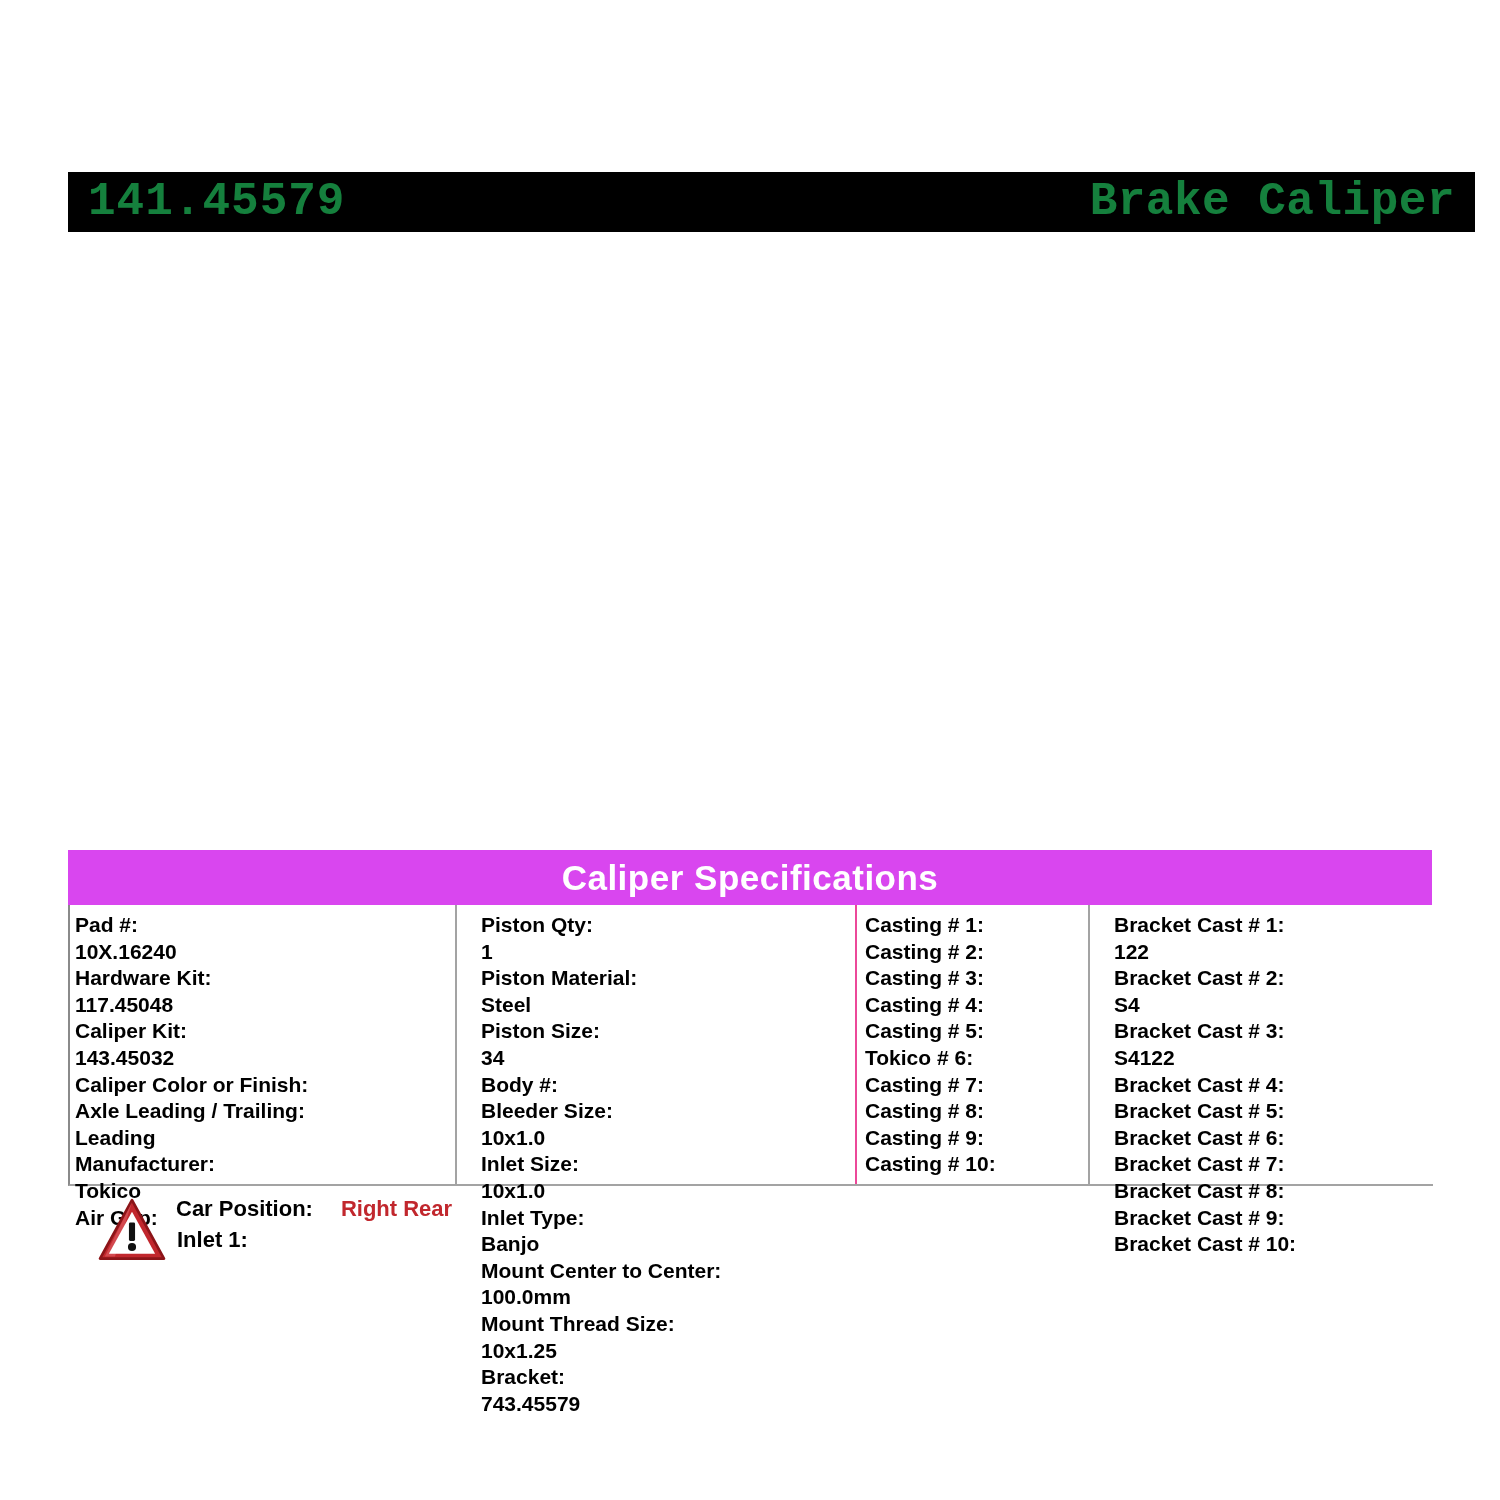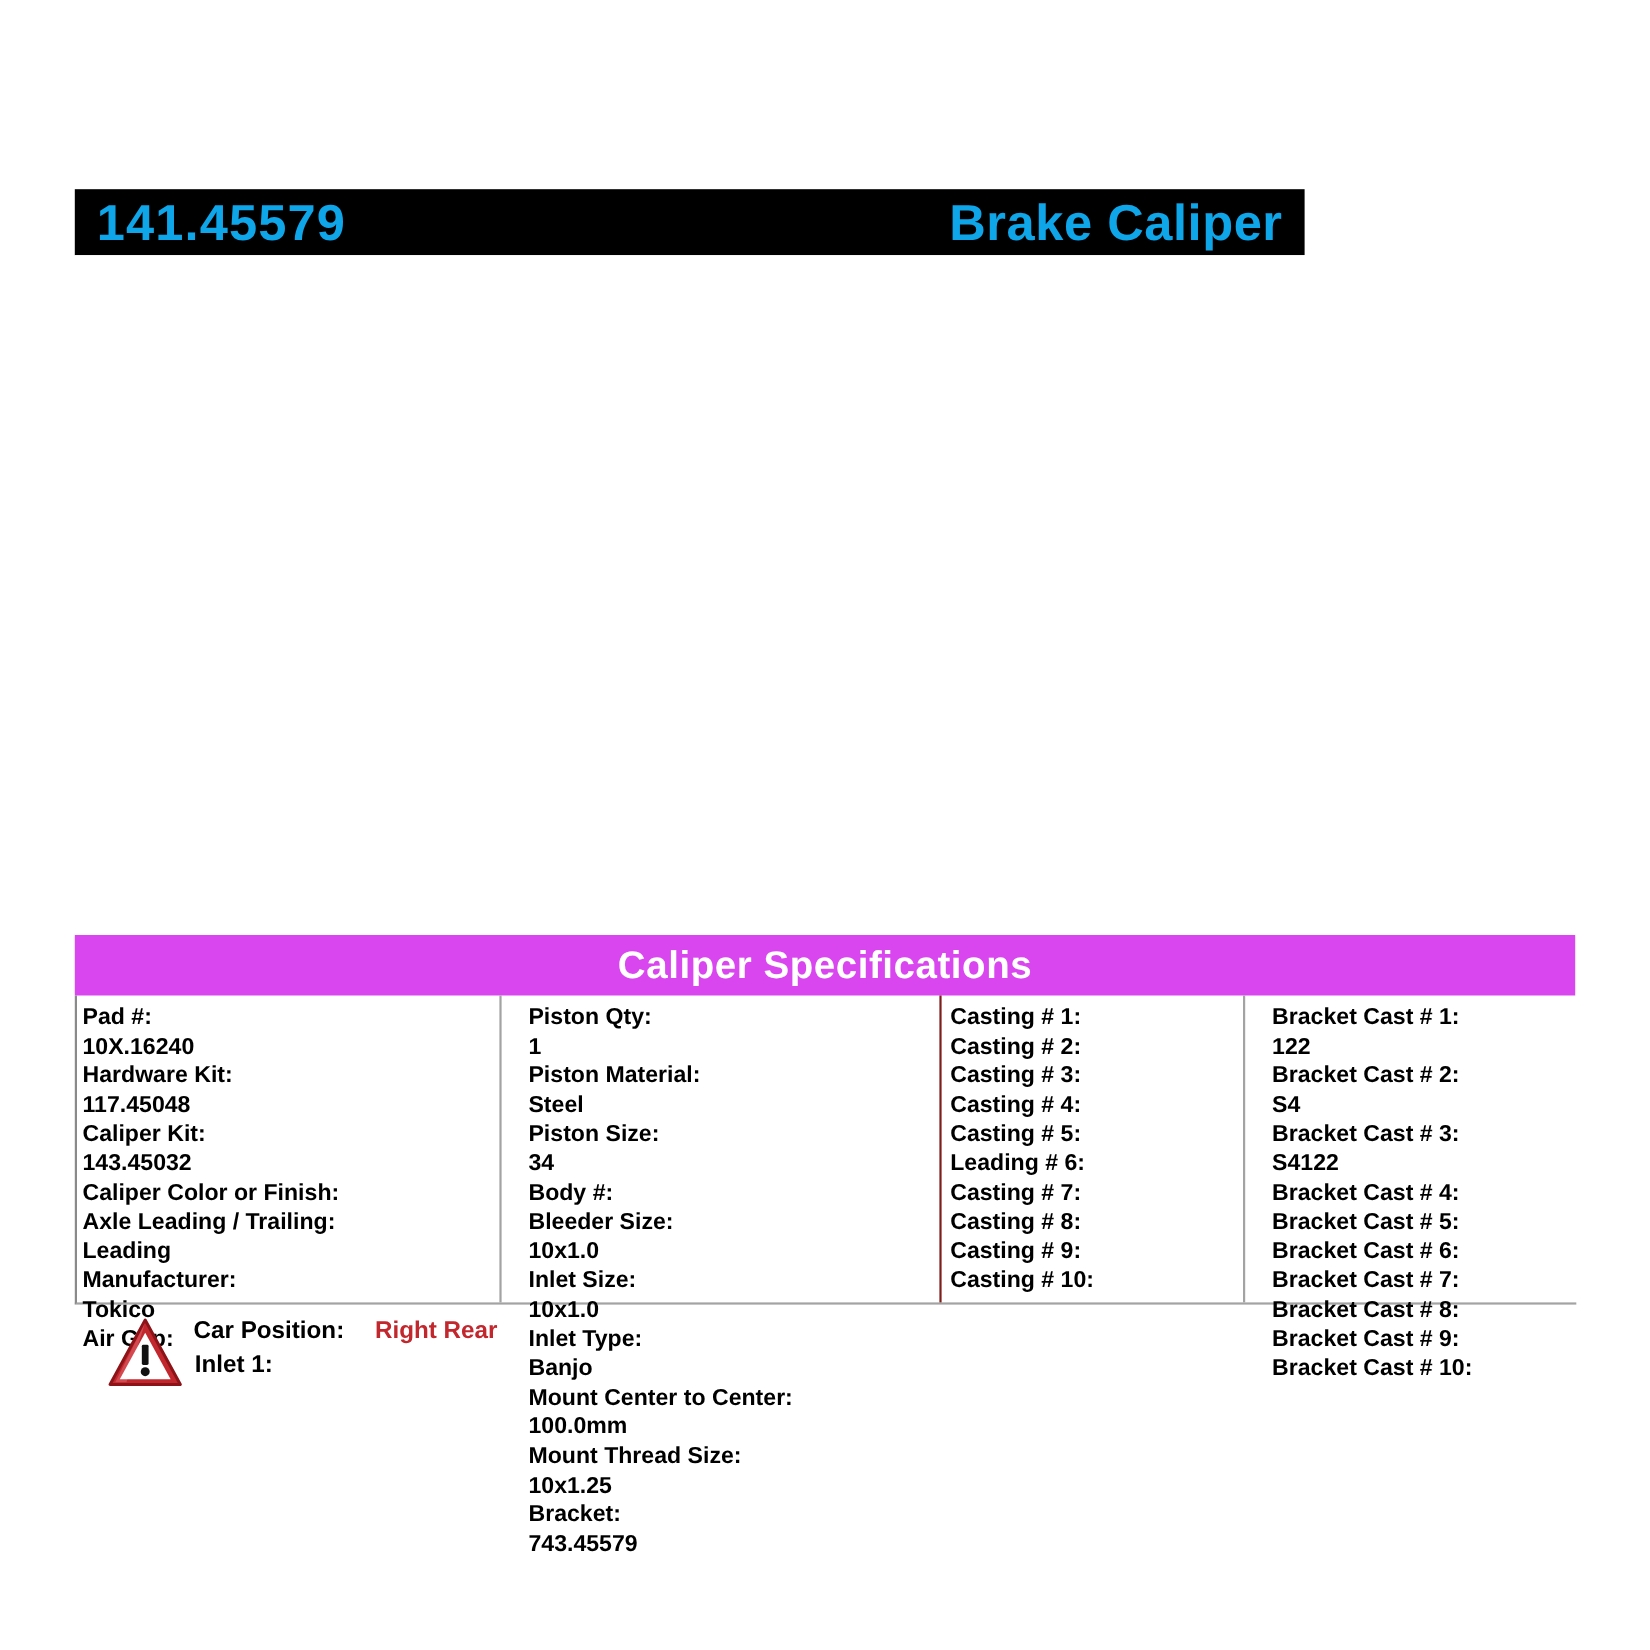--- a/index.html
+++ b/index.html
@@ -5,24 +5,24 @@
   html,body{margin:0;padding:0;}
   body{
     width:1500px;height:1500px;position:relative;
     background:#ffffff;
     font-family:"Liberation Sans","DejaVu Sans",sans-serif;
     color:#000;
     overflow:hidden;
   }
   
   .header-bar{
-    position:absolute;left:68px;top:172px;width:1118px;height:60px;
-    background:#000;color:#0ea5e9;
+    position:absolute;left:68px;top:172px;width:1407px;height:60px;
+    background:#000;color:#15803d;
     display:flex;align-items:center;justify-content:space-between;
-    box-sizing:border-box;padding:0 20px;
+    box-sizing:border-box;padding:0 20px;font-family:Liberation Mono, monospace;
   }
   .header-bar .part-number{
     font-size:46px;font-weight:bold;letter-spacing:1px;line-height:60px;
   }
   .header-bar .product-name{
     font-size:46px;font-weight:bold;letter-spacing:0.5px;line-height:60px;
   }
   
   .spec-title-bar{
     position:absolute;left:68px;top:850px;width:1364px;height:55px;
@@ -40,21 +40,21 @@
     box-sizing:border-box;
     border-left:2px solid #8a8a8a;
     border-bottom:2px solid #a3a3a3;
   }
   .spec-col{
     box-sizing:border-box;
     padding-top:7px;padding-left:5px;
   }
   .spec-col.col-0{width:385px;}
   .spec-col.col-1{width:400px;border-left:2px solid #a3a3a3;padding-left:24px;}
-  .spec-col.col-2{width:277px;border-left:2px solid #7f1d1d;padding-left:8px;}
+  .spec-col.col-2{width:233px;border-left:2px solid #ec4899;padding-left:8px;}
   .spec-col.col-3{width:303px;border-left:2px solid #a3a3a3;padding-left:24px;}
   .spec-row{
     display:flex;flex-direction:column;
     font-size:21px;font-weight:bold;line-height:26.6px;
     white-space:nowrap;
   }
   .spec-label{flex:0 0 auto;}
   .spec-value{flex:0 0 auto;}
   .col-0 .spec-label{width:217px;}
   .col-1 .spec-label{width:224px;}
@@ -177,21 +177,21 @@
       </div>
       <div class="spec-row">
         <span class="spec-label">Casting # 4:</span>
         <span class="spec-value"></span>
       </div>
       <div class="spec-row">
         <span class="spec-label">Casting # 5:</span>
         <span class="spec-value"></span>
       </div>
       <div class="spec-row">
-        <span class="spec-label">Leading # 6:</span>
+        <span class="spec-label">Tokico # 6:</span>
         <span class="spec-value"></span>
       </div>
       <div class="spec-row">
         <span class="spec-label">Casting # 7:</span>
         <span class="spec-value"></span>
       </div>
       <div class="spec-row">
         <span class="spec-label">Casting # 8:</span>
         <span class="spec-value"></span>
       </div>

